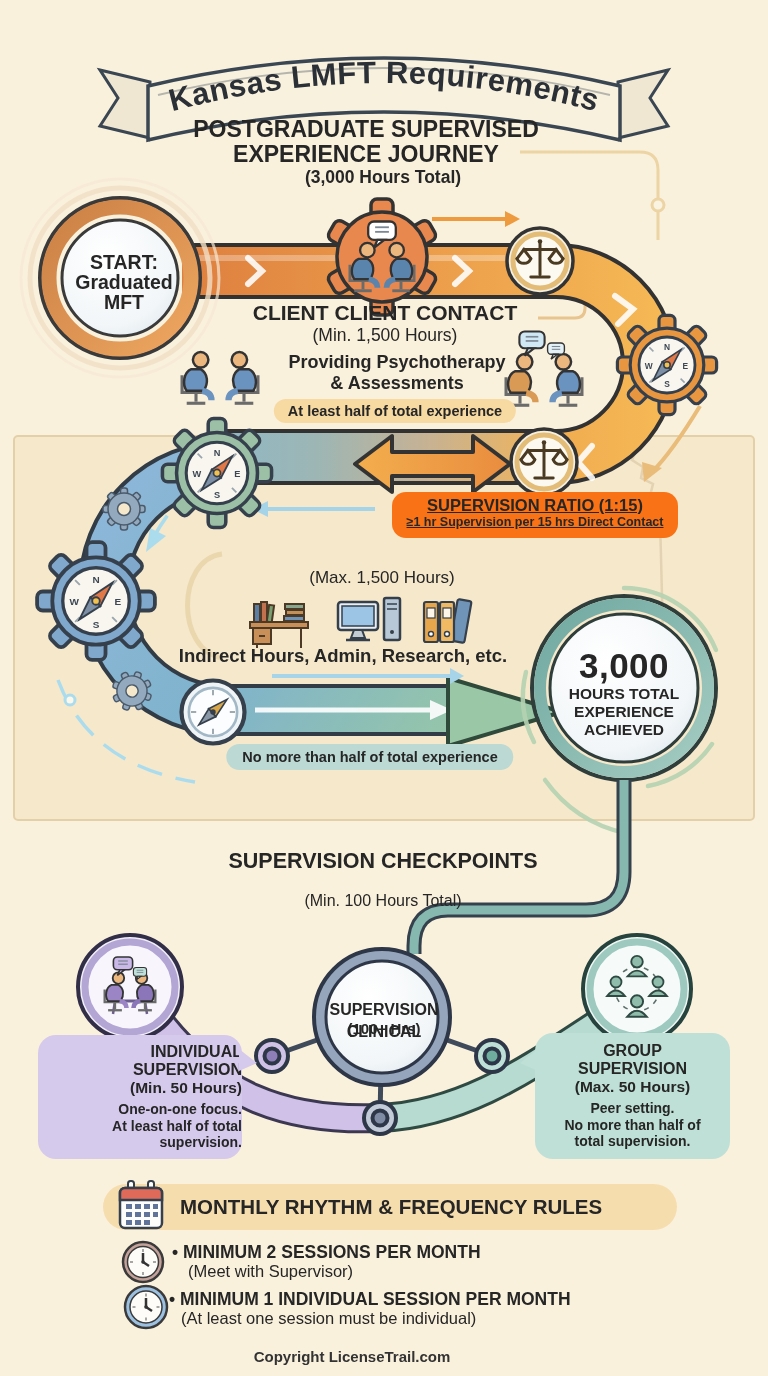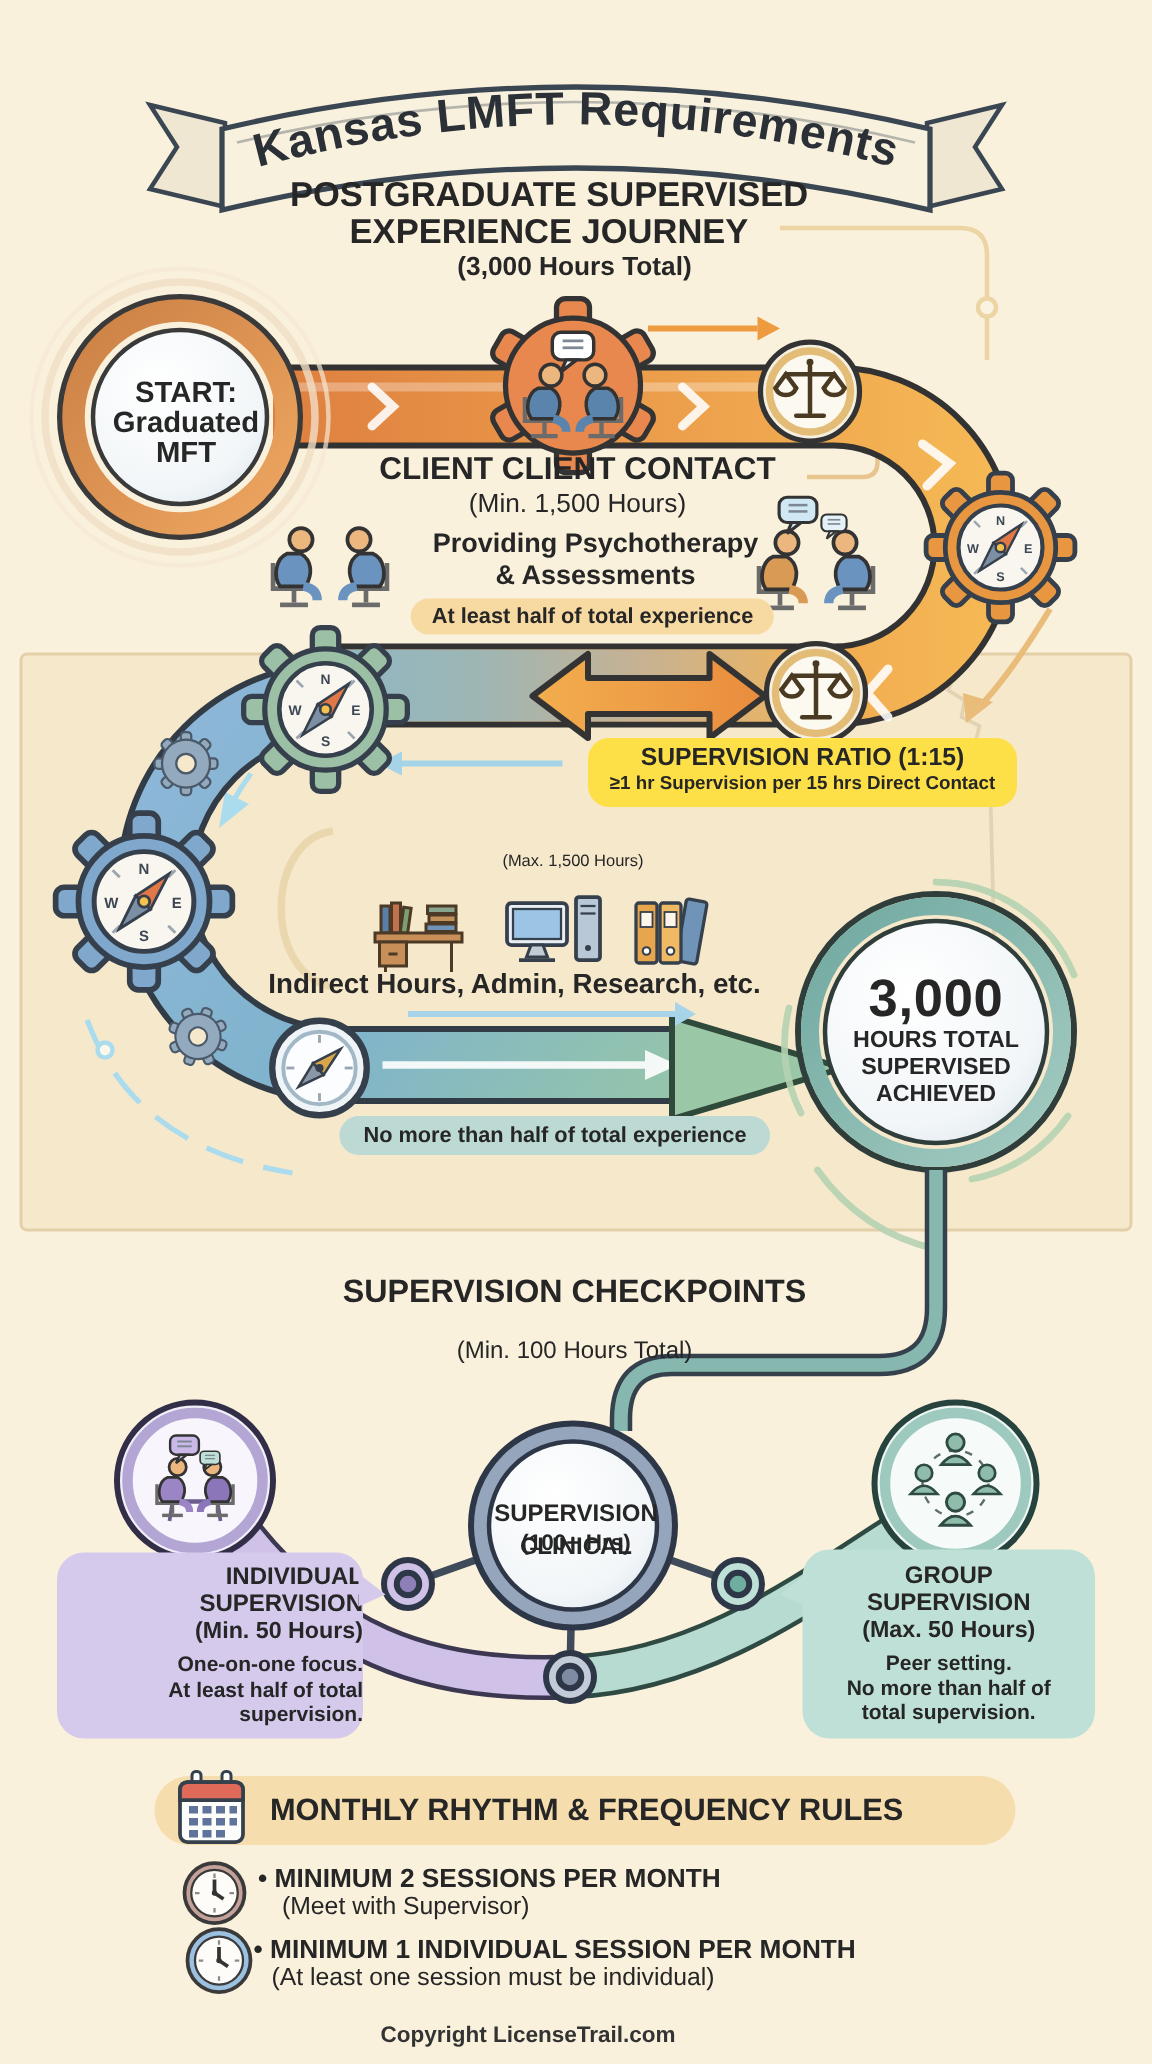--- a/index.html
+++ b/index.html
@@ -374,32 +374,32 @@
 <div class="abs ctr w800" style="left:124px;top:251px;font-size:19.5px;">START:</div>
 <div class="abs ctr w800" style="left:124px;top:271px;font-size:19.5px;">Graduated</div>
 <div class="abs ctr w800" style="left:124px;top:291px;font-size:19.5px;">MFT</div>
 
 <div class="abs ctr w800" style="left:385px;top:301px;font-size:21px;">CLIENT CLIENT CONTACT</div>
 <div class="abs ctr w500" style="left:385px;top:325px;font-size:17.5px;">(Min. 1,500 Hours)</div>
 <div class="abs ctr w700" style="left:397px;top:352px;font-size:18px;">Providing Psychotherapy</div>
 <div class="abs ctr w700" style="left:397px;top:373px;font-size:18px;">&amp; Assessments</div>
 <div class="pill w600" style="left:395px;top:399px;transform:translateX(-50%);background:#f7d9a2;padding:4px 14px;font-size:14.5px;white-space:nowrap;border-radius:14px;">At least half of total experience</div>
 
-<div class="pill" style="left:392px;top:492px;width:286px;height:46px;background:#fde047;border-radius:14px;">
+<div class="pill" style="left:392px;top:492px;width:286px;height:46px;background:#f97316;border-radius:14px;text-decoration:underline;">
   <div class="w800" style="font-size:16.5px;margin-top:4px;">SUPERVISION RATIO (1:15)</div>
   <div class="w600" style="font-size:12.5px;">≥1 hr Supervision per 15 hrs Direct Contact</div>
 </div>
 
-<div class="abs ctr w500" style="left:382px;top:568px;font-size:11px;">(Max. 1,500 Hours)</div>
+<div class="abs ctr w500" style="left:382px;top:568px;font-size:17px;">(Max. 1,500 Hours)</div>
 <div class="abs ctr w700" style="left:343px;top:645px;font-size:18.5px;">Indirect Hours, Admin, Research, etc.</div>
 <div class="pill w600" style="left:370px;top:744px;transform:translateX(-50%);background:#bcd9d4;padding:5px 16px;font-size:14.5px;white-space:nowrap;border-radius:15px;">No more than half of total experience</div>
 
 <div class="abs ctr w800" style="left:624px;top:646px;font-size:35px;letter-spacing:0.5px;">3,000</div>
 <div class="abs ctr w800" style="left:624px;top:685px;font-size:15.5px;">HOURS TOTAL</div>
-<div class="abs ctr w800" style="left:624px;top:703px;font-size:15.5px;">SUPERVISED</div>
+<div class="abs ctr w800" style="left:624px;top:703px;font-size:15.5px;">EXPERIENCE</div>
 <div class="abs ctr w800" style="left:624px;top:721px;font-size:15.5px;">ACHIEVED</div>
 
 <div class="abs ctr w800" style="left:383px;top:849px;font-size:21.5px;">SUPERVISION CHECKPOINTS</div>
 <div class="abs ctr w500" style="left:383px;top:875px;font-size:16px;margin-top:17px;">(Min. 100 Hours Total)</div>
 
 <div class="abs ctr w800" style="left:384px;top:982px;font-size:16px;margin-top:41px;">CLINICAL</div>
 <div class="abs ctr w800" style="left:384px;top:1001px;font-size:16px;">SUPERVISION</div>
 <div class="abs ctr w700" style="left:384px;top:1020px;font-size:15px;">(100+ Hrs)</div>
 
 <div class="bubblebox" style="left:38px;top:1035px;width:204px;height:124px;background:#d5c9ec;text-align:right;">

